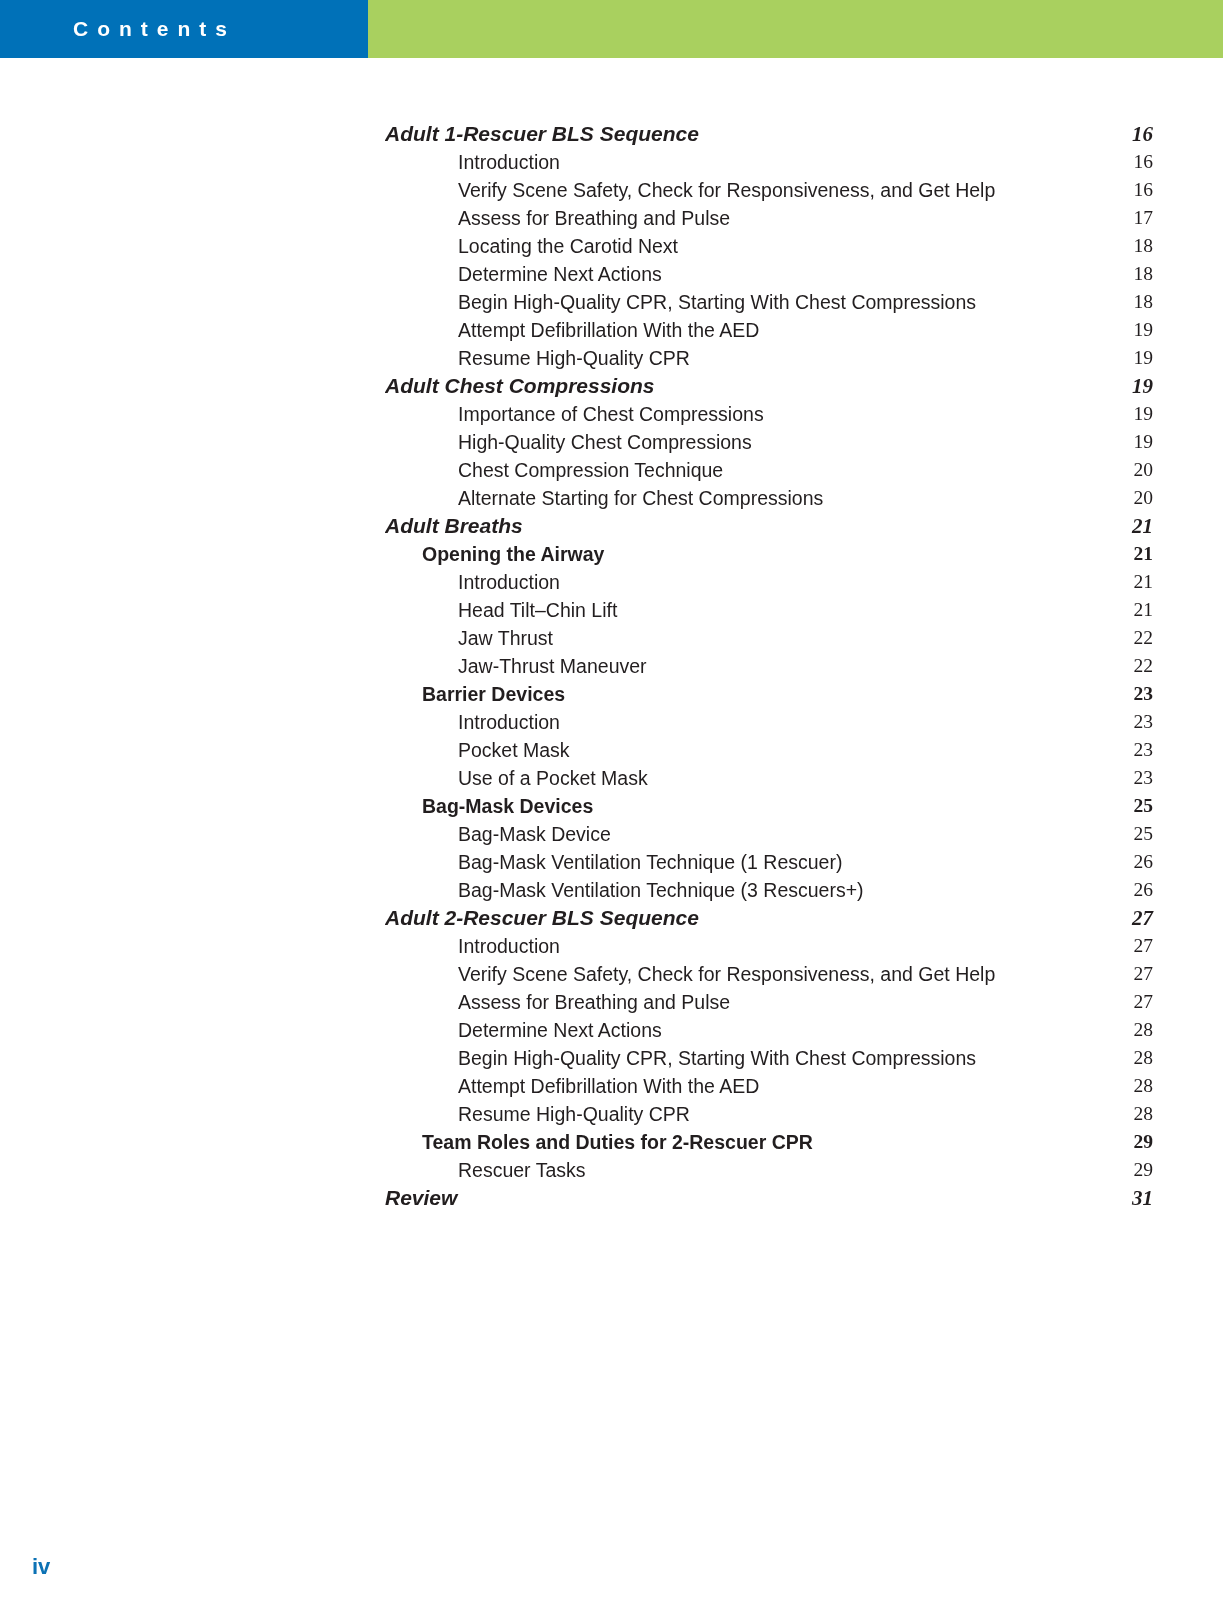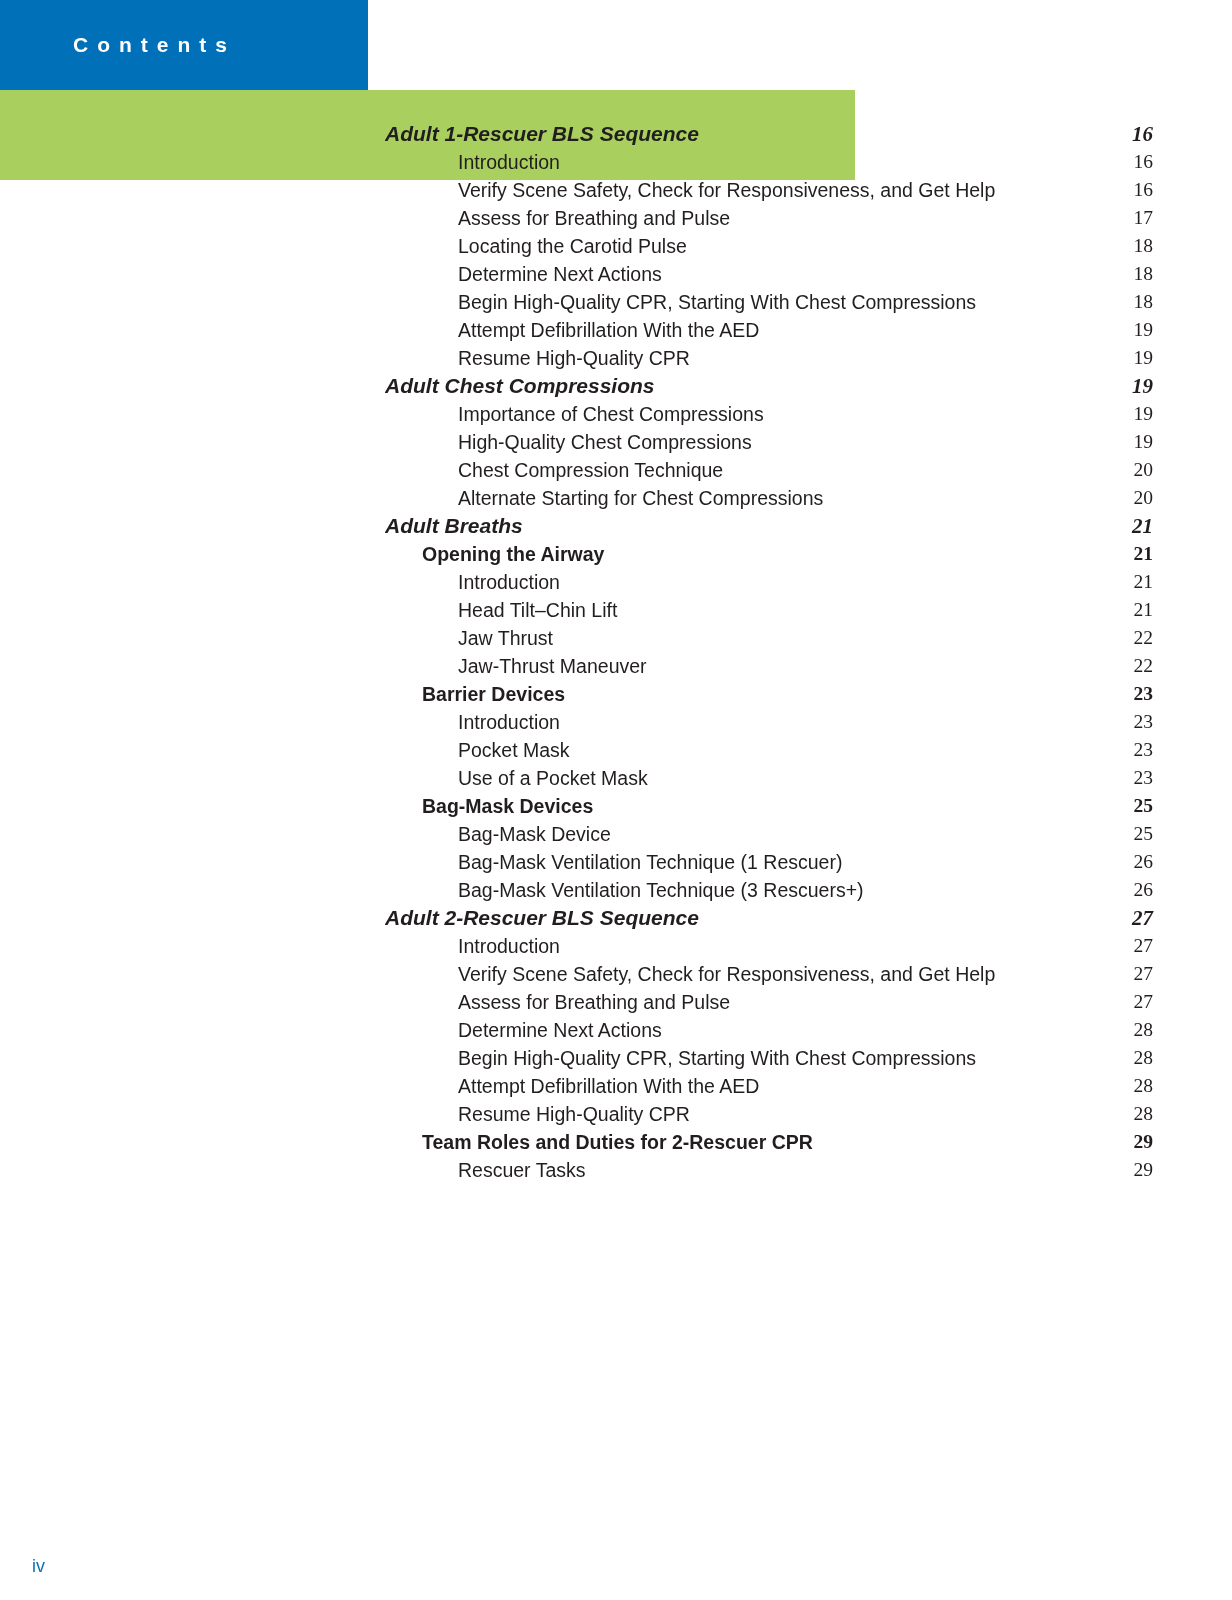--- a/index.html
+++ b/index.html
@@ -14,23 +14,22 @@
     background: #ffffff;
     overflow: hidden;
     color: var(--text-black, #221e1f);
   }
 
   
   .topbar {
     position: absolute;
     top: 0; left: 0;
     width: 100%;
-    height: 90px;
+    height: 58px;
     display: flex;
-    flex-direction: column;
   }
   .topbar-blue {
     width: 368px;
     height: 100%;
     background: var(--brand-blue, #0071b8);
     display: flex;
     align-items: center;
     flex: 0 0 auto;
   }
   .topbar-title {
@@ -79,22 +78,22 @@
   .toc-row.level-2 { font-weight: 700; }
   .toc-row.level-2 .toc-label { padding-left: 37px; }
   .toc-row.level-3 .toc-label { padding-left: 73px; }
 
   
   .folio {
     position: absolute;
     left: 32px;
     top: 1556px;
     color: var(--folio-blue, #0c72b5);
-    font-weight: 400;
-    font-size: 18px;
+    font-weight: 700;
+    font-size: 22px;
     line-height: 21px;
   }
 </style>
 </head>
 <body>
 
 <div class="page">
 
   <header class="topbar">
     <div class="topbar-blue">
@@ -115,21 +114,21 @@
   </li>
         <li class="toc-row level-3">
     <span class="toc-label">Verify Scene Safety, Check for Responsiveness, and Get Help</span>
     <span class="toc-page">16</span>
   </li>
         <li class="toc-row level-3">
     <span class="toc-label">Assess for Breathing and Pulse</span>
     <span class="toc-page">17</span>
   </li>
         <li class="toc-row level-3">
-    <span class="toc-label">Locating the Carotid Pulse</span>
+    <span class="toc-label">Locating the Carotid Next</span>
     <span class="toc-page">18</span>
   </li>
         <li class="toc-row level-3">
     <span class="toc-label">Determine Next Actions</span>
     <span class="toc-page">18</span>
   </li>
         <li class="toc-row level-3">
     <span class="toc-label">Begin High-Quality CPR, Starting With Chest Compressions</span>
     <span class="toc-page">18</span>
   </li>
@@ -249,20 +248,24 @@
     <span class="toc-label">Resume High-Quality CPR</span>
     <span class="toc-page">28</span>
   </li>
         <li class="toc-row level-2">
     <span class="toc-label">Team Roles and Duties for 2-Rescuer CPR</span>
     <span class="toc-page">29</span>
   </li>
         <li class="toc-row level-3">
     <span class="toc-label">Rescuer Tasks</span>
     <span class="toc-page">29</span>
+  </li>
+        <li class="toc-row level-1">
+    <span class="toc-label">Review</span>
+    <span class="toc-page">31</span>
   </li>
       </ol>
   </main>
 
   <footer>
     <span class="folio">iv</span>
   </footer>
 
 </div>
 

